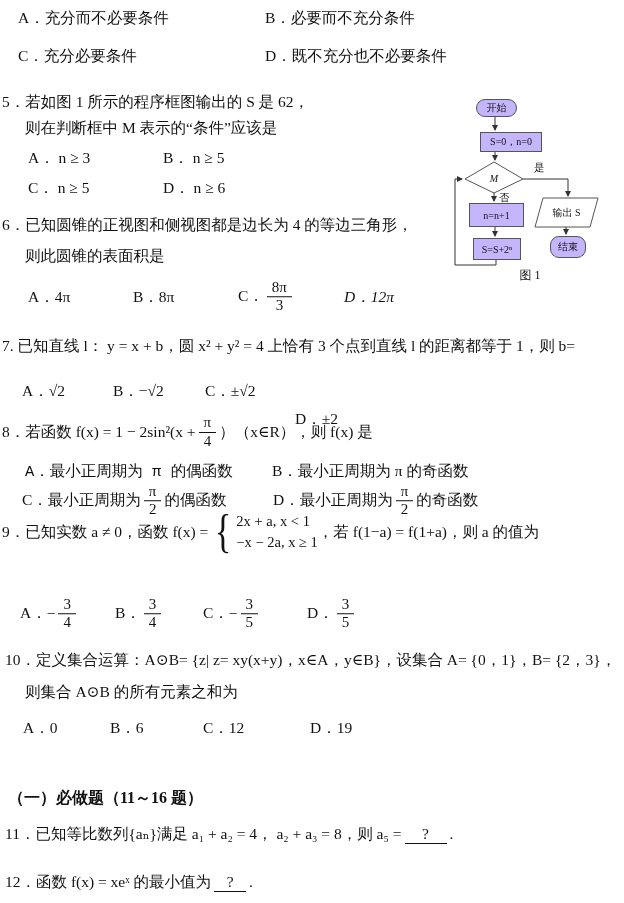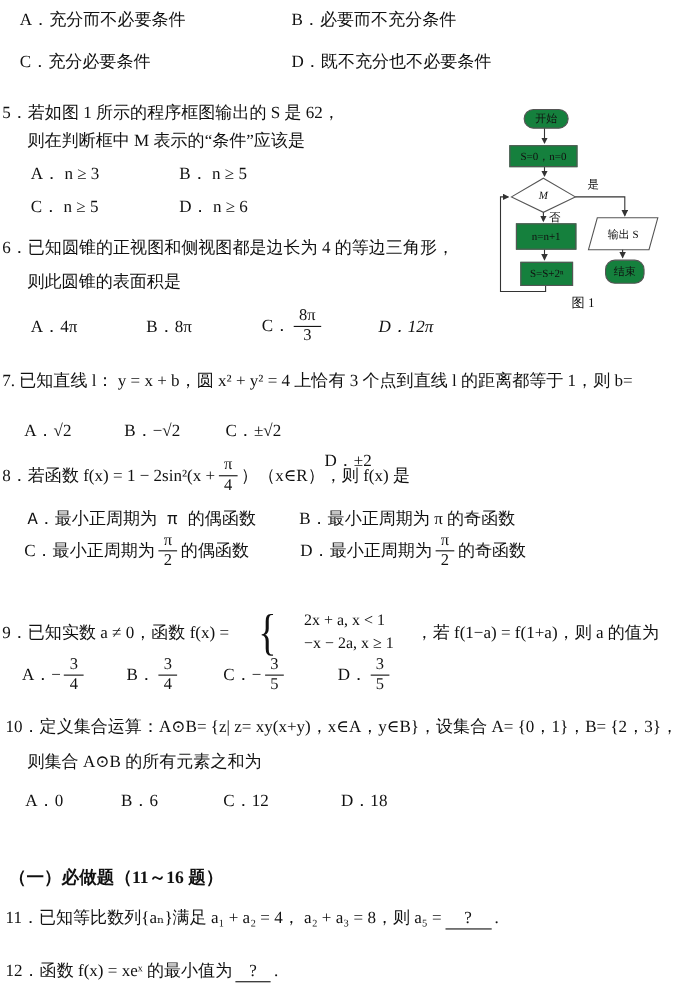--- a/index.html
+++ b/index.html
@@ -16,21 +16,21 @@
   .frac .num { padding:0 5px; border-bottom:1px solid #111; }
   .frac .den { padding:0 5px; }
   .brace { font-size:46px; line-height:0.9; margin:0 2px 0 4px; transform:scaleX(0.75); }
   .cases { display:inline-flex; flex-direction:column; gap:3px; font-size:14.5px; line-height:1.2; }
   .blank { display:inline-block; min-width:42px; border-bottom:1px solid #111; text-align:center; margin:0 3px; }
   .baseline { align-items:baseline; }
 
   
   .flowchart { position:absolute; left:440px; top:85px; width:184px; height:210px; font-size:10px; }
   .flowchart svg { position:absolute; left:0; top:0; }
-  .fc-box { position:absolute; border:1px solid #555; background:#15803d; display:flex;
+  .fc-box { position:absolute; border:1px solid #555; background:#c4b5fd; display:flex;
             align-items:center; justify-content:center; white-space:nowrap; }
   .fc-round { border-radius:9px; }
   .fc-label { position:absolute; font-size:10.5px; }
   .fc-overlay { position:absolute; display:flex; align-items:center; justify-content:center; }
   .italic { font-style:italic; }
   .fc-caption { position:absolute; font-size:12px; text-align:center; }
 </style>
 </head>
 <body>
 
@@ -59,21 +59,21 @@
       <polygon points="103,113 158,113 150,142 95,142" fill="#fff" stroke="#555" stroke-width="1"></polygon>
       <line x1="55" y1="30" x2="55" y2="45" stroke="#333" stroke-width="1" marker-end="url(#arr)"></line>
       <line x1="55" y1="65" x2="55" y2="75" stroke="#333" stroke-width="1" marker-end="url(#arr)"></line>
       <line x1="54" y1="108" x2="54" y2="116" stroke="#333" stroke-width="1" marker-end="url(#arr)"></line>
       <line x1="55" y1="140" x2="55" y2="151" stroke="#333" stroke-width="1" marker-end="url(#arr)"></line>
       <polyline points="56,173 56,180 15,180 15,94 22,94" fill="none" stroke="#333" stroke-width="1" marker-end="url(#arr)"></polyline>
       <polyline points="83,94 128,94 128,111" fill="none" stroke="#333" stroke-width="1" marker-end="url(#arr)"></polyline>
       <line x1="126" y1="142" x2="126" y2="149" stroke="#333" stroke-width="1" marker-end="url(#arr)"></line>
     </svg>
     <div class="fc-box fc-round" style="left:36px; top:14px; width:39px; height:16px;">开始</div>
-    <div class="fc-box" style="left:23px; top:47px; width:60px; height:18px;">S=0，n=0</div>
+    <div class="fc-box" style="left:40px; top:47px; width:60px; height:18px;">S=0，n=0</div>
     <div class="fc-overlay italic" style="left:44px; top:86px; width:20px; height:14px;">M</div>
     <span class="fc-label" style="left:94px; top:76px;">是</span>
     <span class="fc-label" style="left:59px; top:106px;">否</span>
     <div class="fc-box" style="left:29px; top:118px; width:53px; height:22px;">n=n+1</div>
     <div class="fc-box" style="left:33px; top:153px; width:46px; height:20px;">S=S+2ⁿ</div>
     <div class="fc-overlay" style="left:95px; top:113px; width:63px; height:29px;">输出 S</div>
     <div class="fc-box fc-round" style="left:110px; top:151px; width:34px; height:20px;">结束</div>
     <div class="fc-caption" style="left:55px; top:182px; width:70px;">图 1</div>
   </div>
 
@@ -120,21 +120,21 @@
     <span class="opt" style="left:273px;">
       <span>D．最小正周期为</span>
       <span class="frac">
         <span class="num">π</span>
         <span class="den">2</span>
       </span>
       <span>的奇函数</span>
     </span>
   </div>
 
-  <div class="row" style="left:2px; top:551px; height:48px;gap:20px;">
+  <div class="row" style="left:2px; top:508px; height:48px;">
     <span>9．已知实数 a ≠ 0，函数 f(x) =</span>
     <span class="brace">{</span>
     <span class="cases">
       <span>2x + a, x &lt; 1</span>
       <span>−x − 2a, x ≥ 1</span>
     </span>
     <span>，若 f(1−a) = f(1+a)，则 a 的值为</span>
   </div>
   <div class="row" style="left:0; top:594px; width:624px; height:40px;">
     <span class="opt" style="left:20px;">
@@ -169,21 +169,21 @@
         <span class="den">5</span>
       </span>
     </span>
   </div>
 
   <span class="t" style="left:5px;  top:650px;">10．定义集合运算：A⊙B= {z| z= xy(x+y)，x∈A，y∈B}，设集合 A= {0，1}，B= {2，3}，</span>
   <span class="t" style="left:25px; top:682px;">则集合 A⊙B 的所有元素之和为</span>
   <span class="t" style="left:23px;  top:718px;">A．0</span>
   <span class="t" style="left:110px; top:718px;">B．6</span>
   <span class="t" style="left:203px; top:718px;">C．12</span>
-  <span class="t" style="left:310px; top:718px;">D．18</span>
+  <span class="t" style="left:310px; top:718px;">D．19</span>
 
   <span class="t bold" style="left:8px; top:788px; font-size:16px;">（一）必做题（11～16 题）</span>
 
   <div class="row baseline" style="left:5px; top:824px; height:26px;">
     <span>11．已知等比数列{aₙ}满足 a₁ + a₂ = 4， a₂ + a₃ = 8，则 a₅ =</span>
     <span class="blank">?</span>
     <span>.</span>
   </div>
 
   <div class="row baseline" style="left:5px; top:872px; height:24px;">

